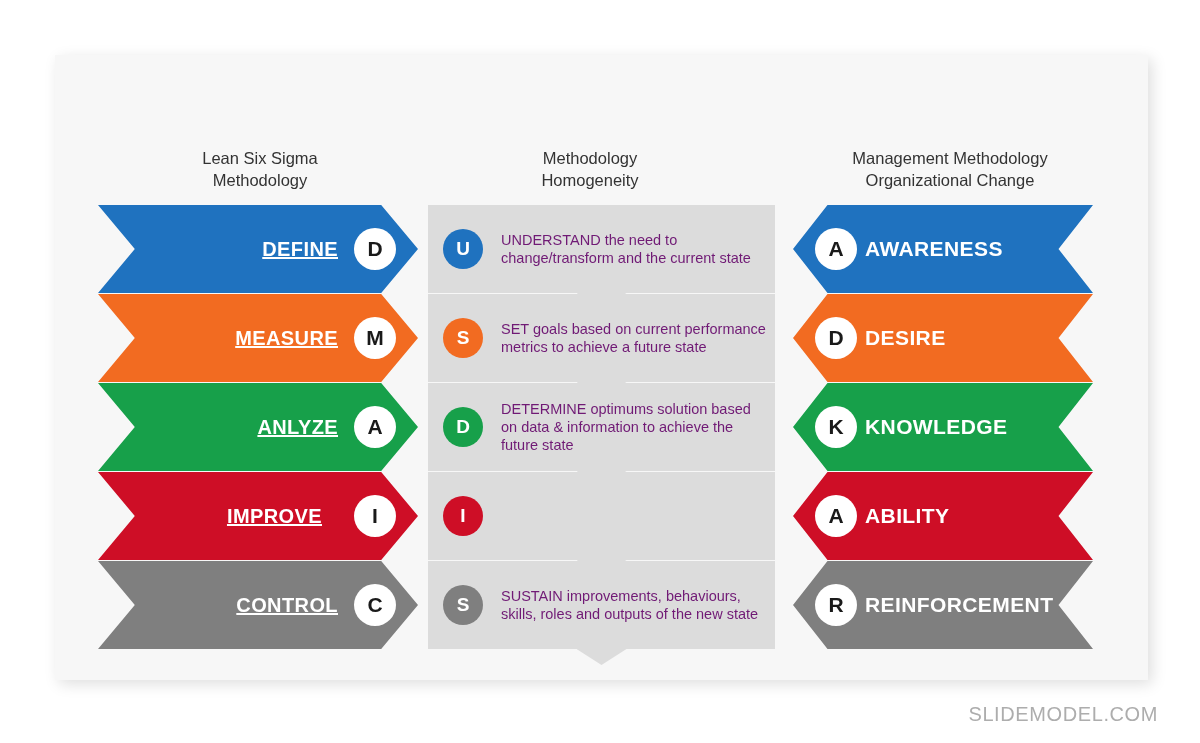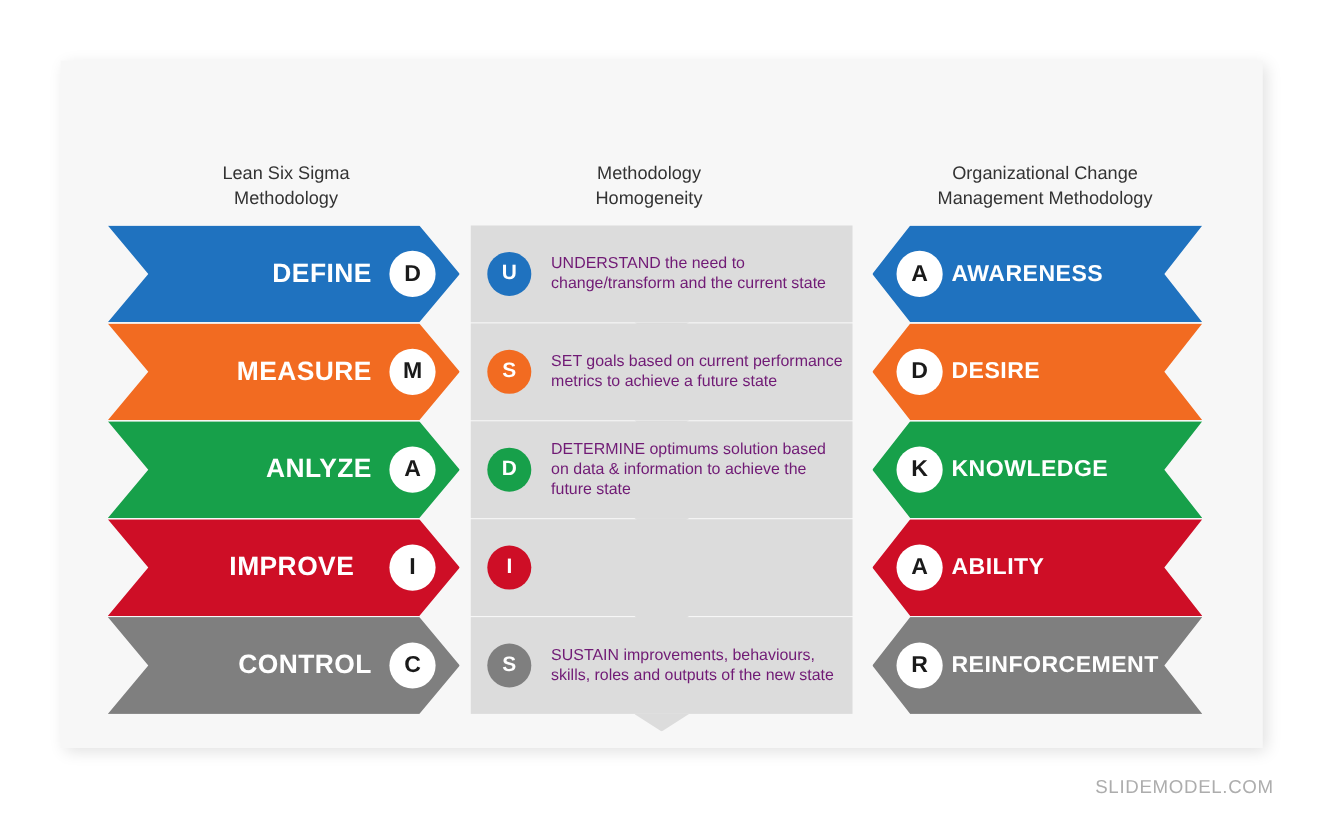--- a/index.html
+++ b/index.html
@@ -67,25 +67,26 @@
     width: 320px;
     height: 88px;
     clip-path: polygon(0 0, 88.5% 0, 100% 50%, 88.5% 100%, 0 100%, 11.5% 50%);
     display: flex;
     align-items: center;
     justify-content: flex-end;
     box-sizing: border-box;
     padding-right: 22px;
   }
   .arrow-left-col .arrow-label {
-    font-size: 24px;
+    font-size: 20px;
     font-weight: bold;
     color: #ffffff;
     letter-spacing: 0.4px;
     margin-right: 16px;
+    text-decoration: underline;
   }
 
   
   .arrow-right-col {
     position: absolute;
     left: 738px;
     top: 0;
     width: 300px;
     height: 88px;
     clip-path: polygon(11.5% 0, 100% 0, 88.5% 50%, 100% 100%, 11.5% 100%, 0 50%);
@@ -165,21 +166,21 @@
     line-height: 18px;
     color: #701a75;
     padding-right: 8px;
   }
 
   
   #footer-brand {
     position: absolute;
     right: 42px;
     bottom: 17px;
-    font-size: 17px;
+    font-size: 20px;
     letter-spacing: 0.6px;
     color: #adadad;
   }
 </style>
 </head>
 <body>
 
 <div id="slide-panel">
 
 
@@ -187,22 +188,22 @@
     <div>Lean Six Sigma</div>
     <div>Methodology</div>
   </div>
 
   <div class="col-header" id="col-header-center">
     <div>Methodology</div>
     <div>Homogeneity</div>
   </div>
 
   <div class="col-header" id="col-header-right">
+    <div>Management Methodology</div>
     <div>Organizational Change</div>
-    <div>Management Methodology</div>
   </div>
 
   <div id="rows-host">
       <div class="row-band" style="top: 150px;">
         <div class="arrow-left-col" style="background: rgb(31, 114, 191);">
           <span class="arrow-label">DEFINE</span>
           <span class="badge-circle">D</span>
         </div>
         <div class="center-card" style="background: rgb(220, 220, 220);">
           <span class="center-badge" style="background: rgb(31, 114, 191);">U</span>

